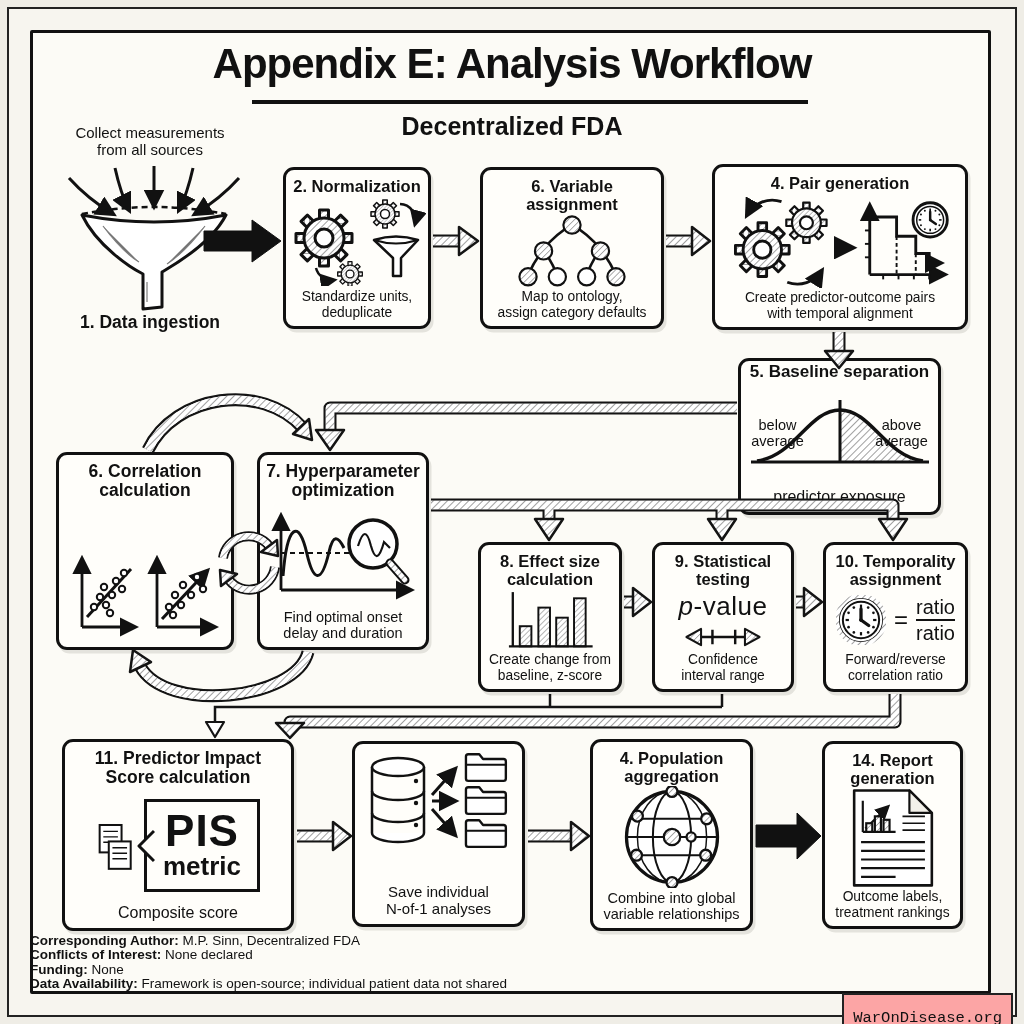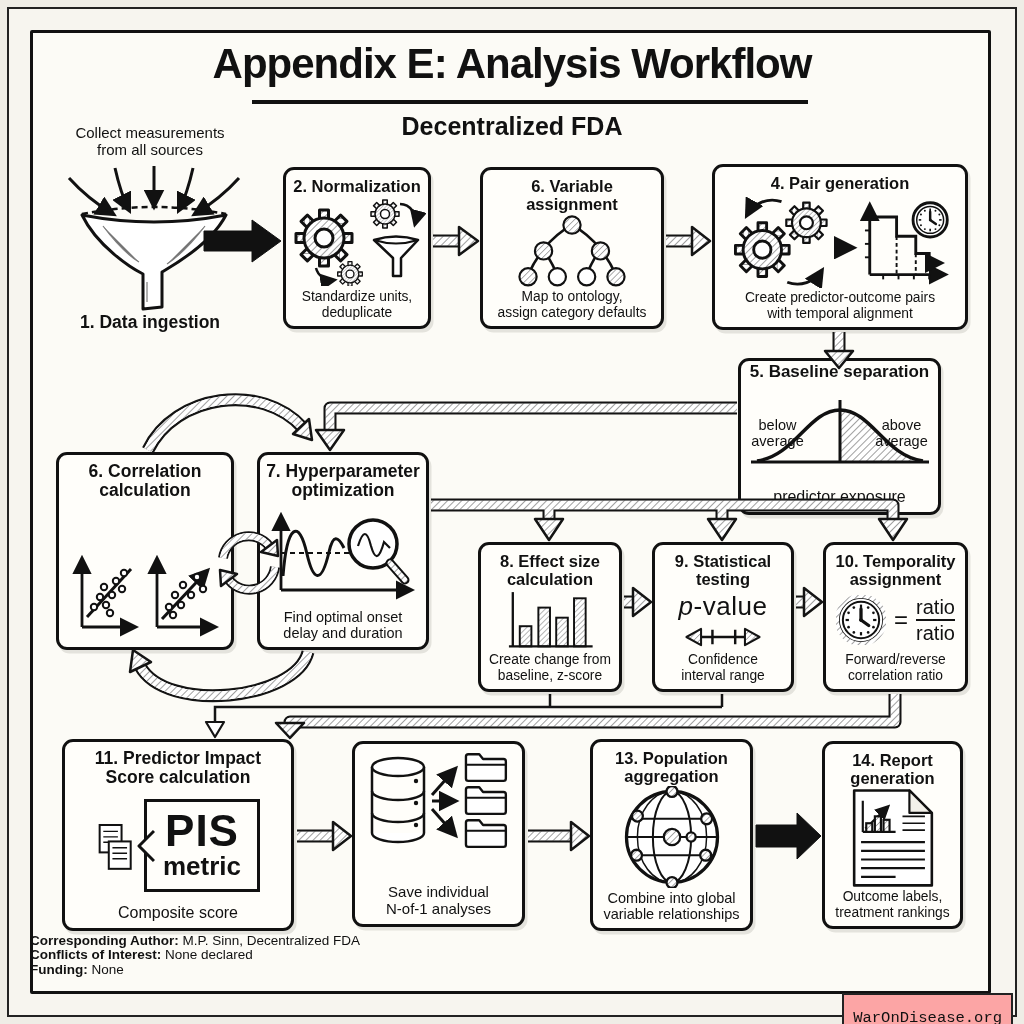--- a/index.html
+++ b/index.html
@@ -468,21 +468,21 @@
     <use href="#folder" transform="translate(102,-2) scale(0.95)"></use>
     <use href="#folder" transform="translate(102,31) scale(0.95)"></use>
     <use href="#folder" transform="translate(102,64) scale(0.95)"></use>
   </svg>
   <div class="bcap" style="font-size:15px">
     <span>Save individual</span><br><span>N-of-1 analyses</span></div>
 </div>
 
 <div class="box" style="left:590px;top:739px;width:163px;height:192px">
   <div class="btitle">
-    <span>13. Population</span><br><span>aggregation</span></div>
+    <span>4. Population</span><br><span>aggregation</span></div>
   <svg width="110" height="102" viewBox="0 0 120 112">
     <circle cx="60" cy="56" r="50" fill="#fff" stroke="#111" stroke-width="3.5"></circle>
     <ellipse cx="60" cy="56" rx="21" ry="50" fill="none" stroke="#111" stroke-width="2.2"></ellipse>
     <ellipse cx="60" cy="56" rx="38" ry="50" fill="none" stroke="#111" stroke-width="1.6"></ellipse>
     <g stroke="#111" stroke-width="2.2">
       <path d="M14,36 H106"></path>
         <path d="M10,56 H110"></path>
         <path d="M14,76 H106"></path>
     </g>
     <circle cx="60" cy="56" r="9" class="node"></circle>
@@ -520,15 +520,17 @@
     <span>Outcome labels,</span><br><span>treatment rankings</span></div>
 </div>
 
 <div class="footer">
   <div class="fl">
     <b>Corresponding Author:</b> <span>M.P. Sinn, Decentralized FDA</span></div>
   <div class="fl">
     <b>Conflicts of Interest:</b> <span>None declared</span></div>
   <div class="fl">
     <b>Funding:</b> <span>None</span></div>
+  <div class="fl">
+    <b>Data Availability:</b> <span>Framework is open-source; individual patient data not shared</span></div>
 </div>
 
 <div class="watermark">WarOnDisease.org</div>
 
 </body></html>

